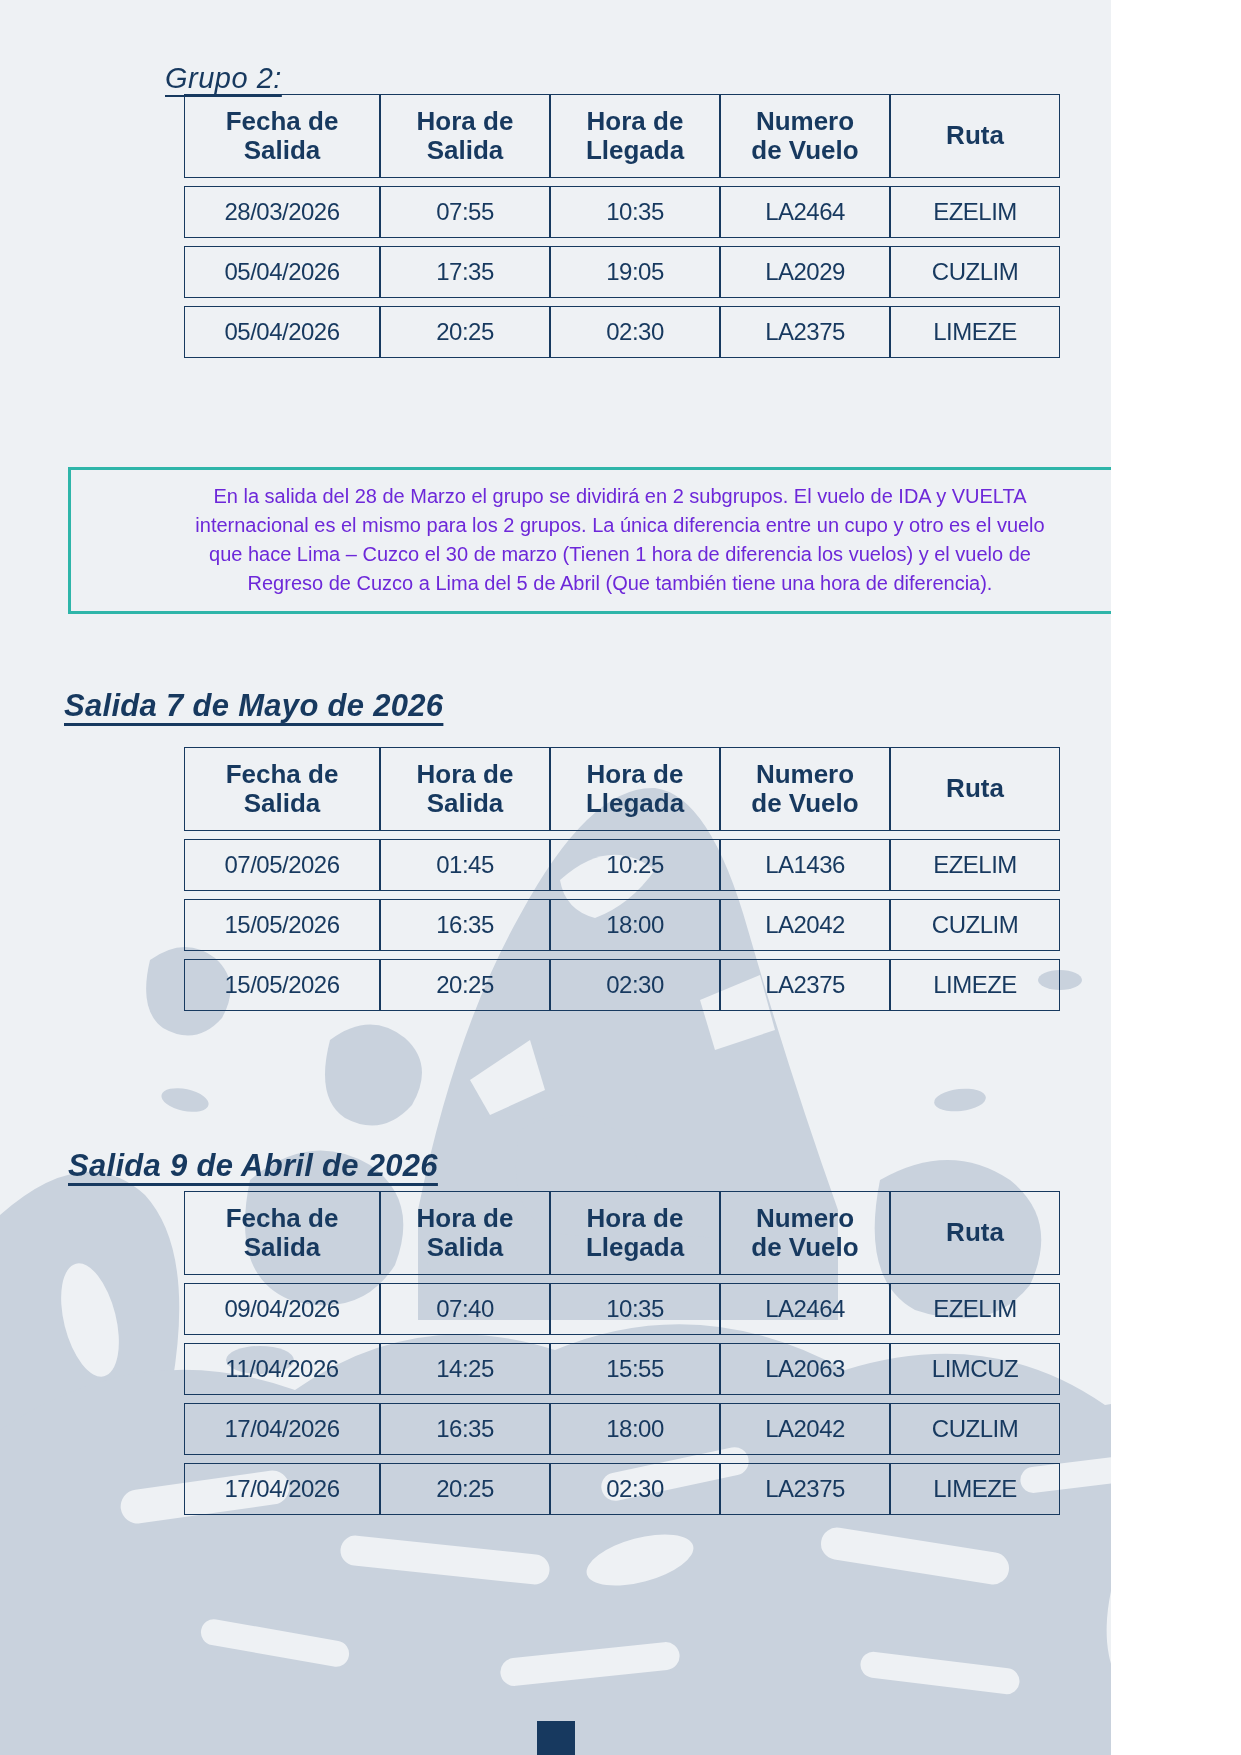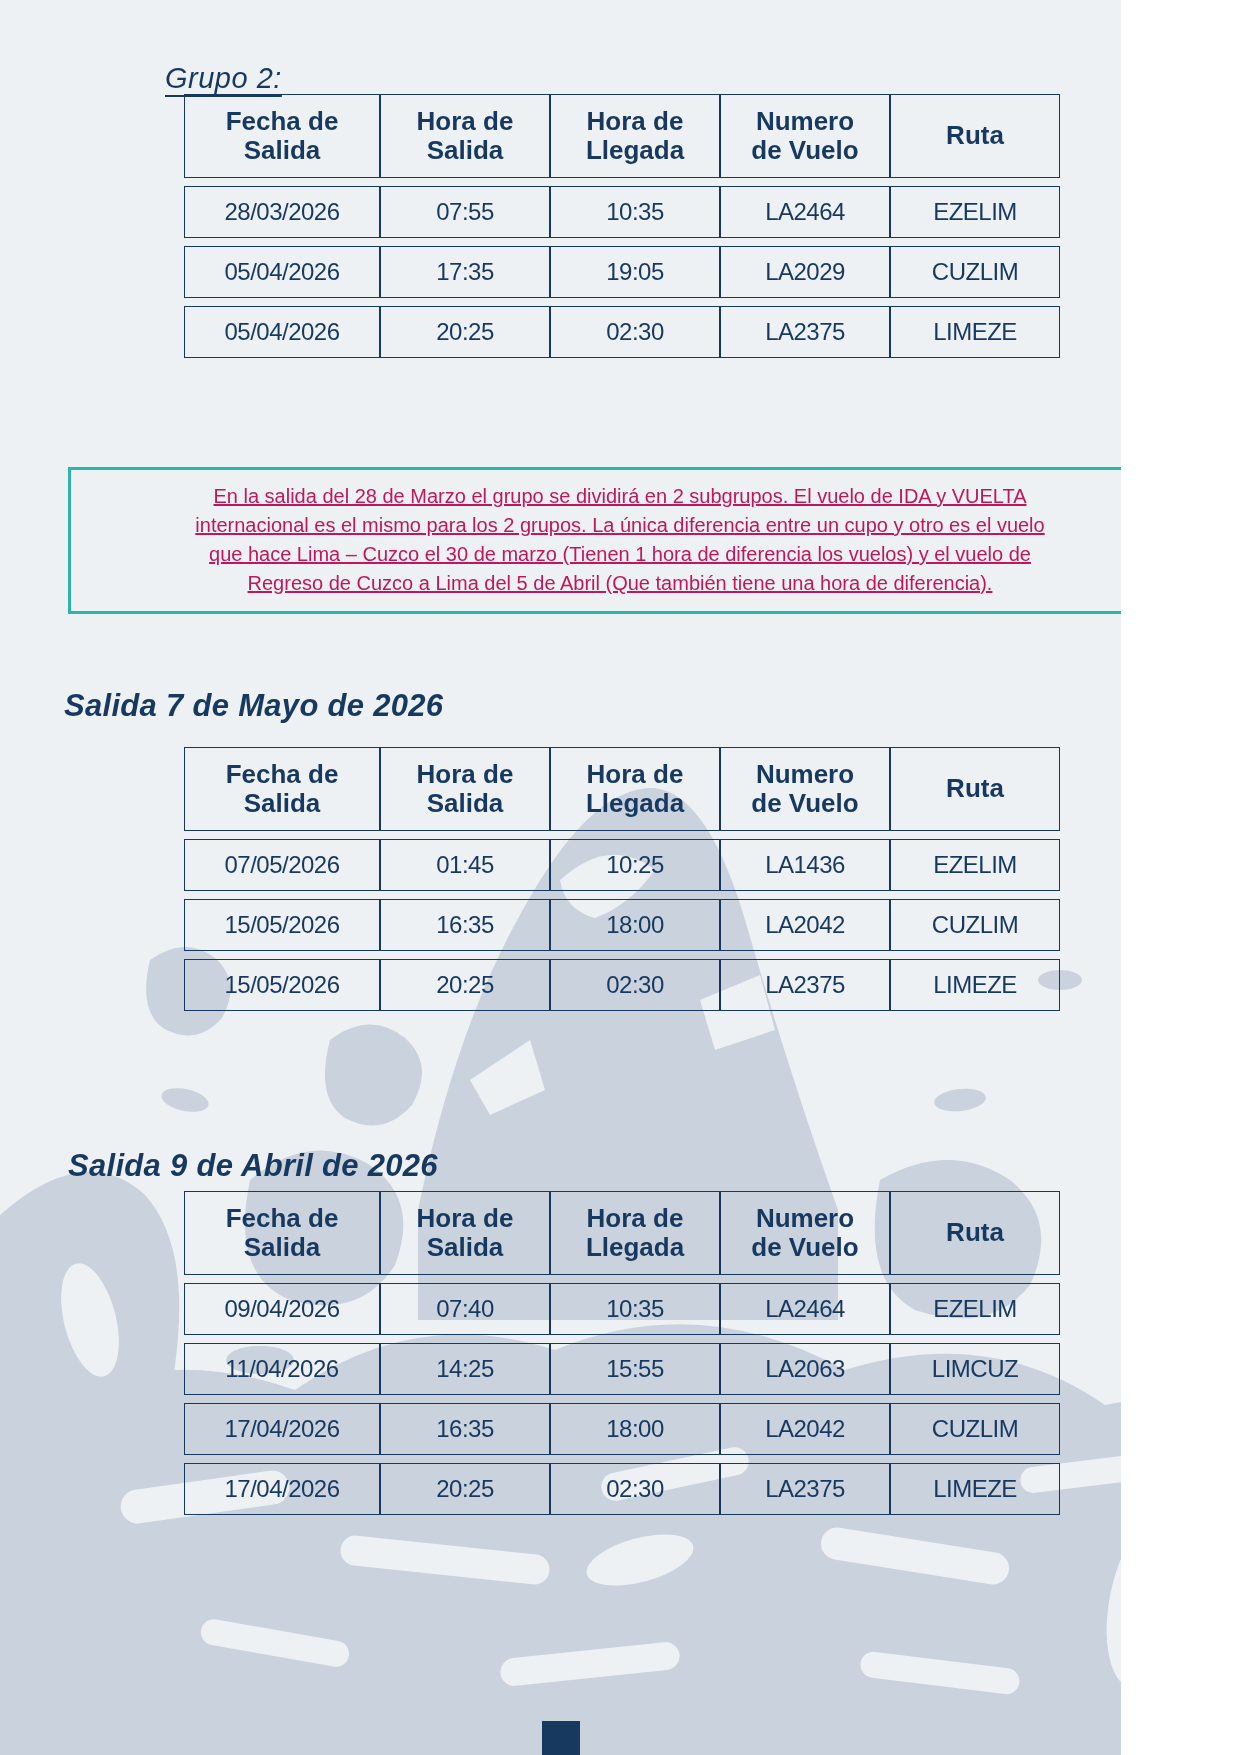--- a/index.html
+++ b/index.html
@@ -3,35 +3,34 @@
 <meta charset="utf-8">
 <style>
   html,body { margin:0; padding:0; }
   .page {
     position:relative;
     width:1111px; height:1755px;
     background:#eef1f4;
     overflow:hidden;
     font-family:"Liberation Sans", sans-serif;
     color:#17395f;
-    padding-left:10px;
   }
   .watermark { position:absolute; left:0; top:0; width:1241px; height:1755px; z-index:0; }
   .content { position:absolute; left:0; top:0; width:100%; height:100%; z-index:1; }
 
   .group-heading {
     position:absolute; left:165px; top:38px;
     font-size:29px; font-style:italic; font-weight:500;
     text-decoration:underline; text-underline-offset:7px; text-decoration-thickness:2px;
     letter-spacing:0.5px;
   }
   .section-heading {
     position:absolute;
     font-size:31px; font-style:italic; font-weight:bold;
-    text-underline-offset:7px; text-decoration-thickness:3px;
+    text-decoration:underline; text-underline-offset:7px; text-decoration-thickness:3px;
     letter-spacing:0.3px;
   }
   .heading-mayo  { left:64px;  top:662px; }
   .heading-abril { left:68px;  top:1122px; }
 
   .flight-table-wrap { position:absolute; left:184px; width:880px; }
   .table1 { top:86px; }
   .table2 { top:739px; }
   .table3 { top:1183px; }
 
@@ -57,23 +56,22 @@
 
   .note-box {
     position:absolute; left:68px; top:467px; width:1104px;
     box-sizing:border-box;
     border:3px solid #2eb5a9;
     padding:12px 20px 13px 20px;
     text-align:center;
   }
   .note-line {
     font-size:20px; line-height:29px; font-weight:500;
-    color:#be185d;
+    color:#6d28d9;
     white-space:nowrap;
-    text-decoration:underline;
   }
 
   .page-number {
     position:absolute; left:0; top:1666px; width:100%;
     text-align:center;
     font-size:36px; font-weight:bold; letter-spacing:-1px;
   }
   .footer-square {
     position:absolute; left:50%; margin-left:-19px; top:1721px;
     width:38px; height:34px;

